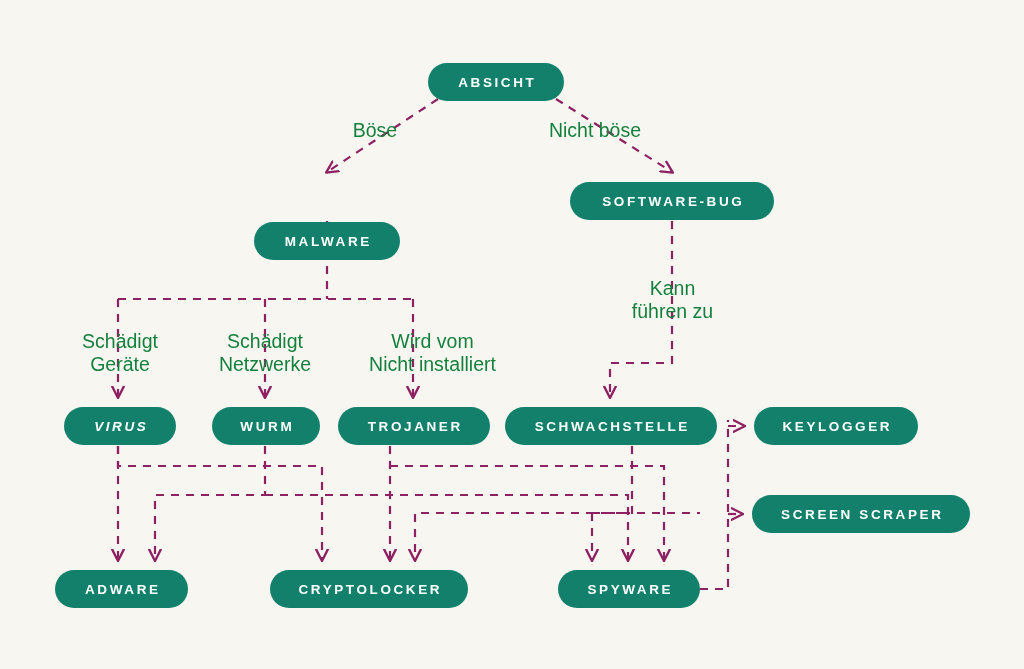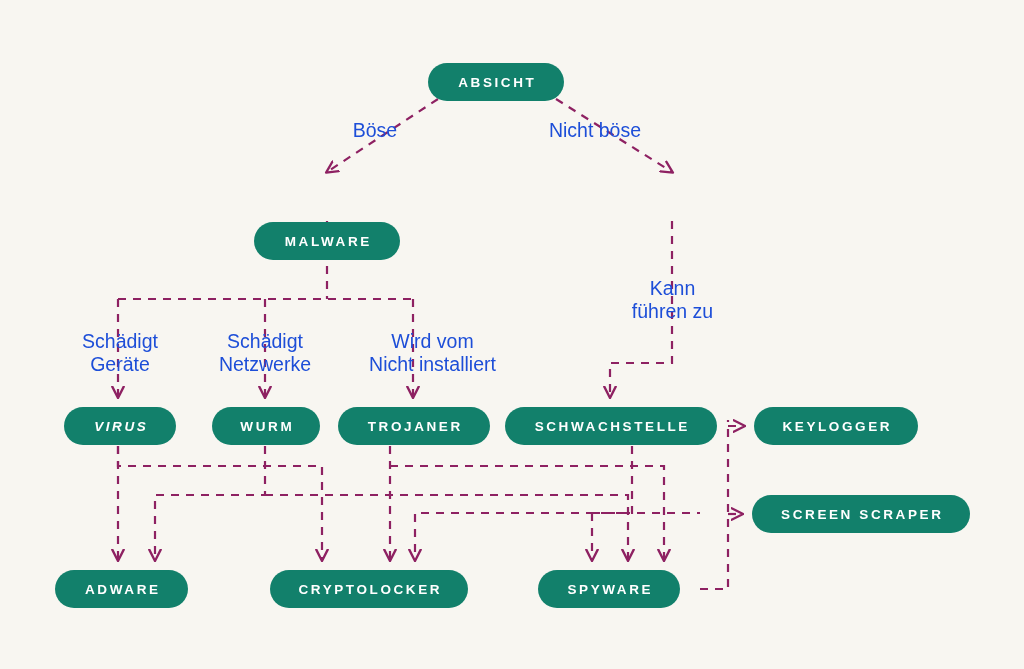--- a/index.html
+++ b/index.html
@@ -36,21 +36,21 @@
     justify-content: center;
     font-size: 13.5px;
     font-weight: bold;
     letter-spacing: 2.6px;
     text-indent: 2.6px;
     white-space: nowrap;
     z-index: 3;
   }
   .edge-label {
     position: absolute;
-    color: #1d4ed8;
+    color: #15803d;
     font-size: 19.5px;
     line-height: 23px;
     text-align: center;
     white-space: pre-line;
     z-index: 2;
   }
 </style>
 </head>
 <body>
 
@@ -101,38 +101,39 @@
       <path d="M 700 589 L 728 589 L 728 420"></path>
       <path d="M 728 426 L 744 426" marker-end="url(#arrow)"></path>
       <path d="M 728 514 L 742 514" marker-end="url(#arrow)"></path>
     </g>
   </svg>
 
   <div class="node" style="left:428px; top:63px; width:136px; height:38px;">ABSICHT</div>
 
   <div class="node" style="left:254px; top:182px; width:146px; height:38px;margin-top:40px;">MALWARE</div>
 
+  <div class="node" style="left:570px; top:182px; width:204px; height:38px;">SOFTWARE-BUG</div>
 
   <div class="node" style="left:64px; top:407px; width:112px; height:38px;font-style:italic;">VIRUS</div>
 
   <div class="node" style="left:212px; top:407px; width:108px; height:38px;">WURM</div>
 
   <div class="node" style="left:338px; top:407px; width:152px; height:38px;">TROJANER</div>
 
   <div class="node" style="left:505px; top:407px; width:212px; height:38px;">SCHWACHSTELLE</div>
 
   <div class="node" style="left:754px; top:407px; width:164px; height:38px;">KEYLOGGER</div>
 
   <div class="node" style="left:752px; top:495px; width:218px; height:38px;">SCREEN SCRAPER</div>
 
   <div class="node" style="left:55px; top:570px; width:133px; height:38px;">ADWARE</div>
 
   <div class="node" style="left:270px; top:570px; width:198px; height:38px;">CRYPTOLOCKER</div>
 
-  <div class="node" style="left:538px; top:570px; width:142px; height:38px;">SPYWARE</div>
+  <div class="node" style="left:558px; top:570px; width:142px; height:38px;">SPYWARE</div>
 
   <div class="edge-label" style="left:315px; top:119px; width:120px;">Böse</div>
 
   <div class="edge-label" style="left:505px; top:119px; width:180px;">Nicht böse</div>
 
 
   <div class="edge-label" style="left:600px; top:277px; width:145px;">Kann
 führen zu</div>
 
   <div class="edge-label" style="left:60px; top:330px; width:120px;">Schädigt

